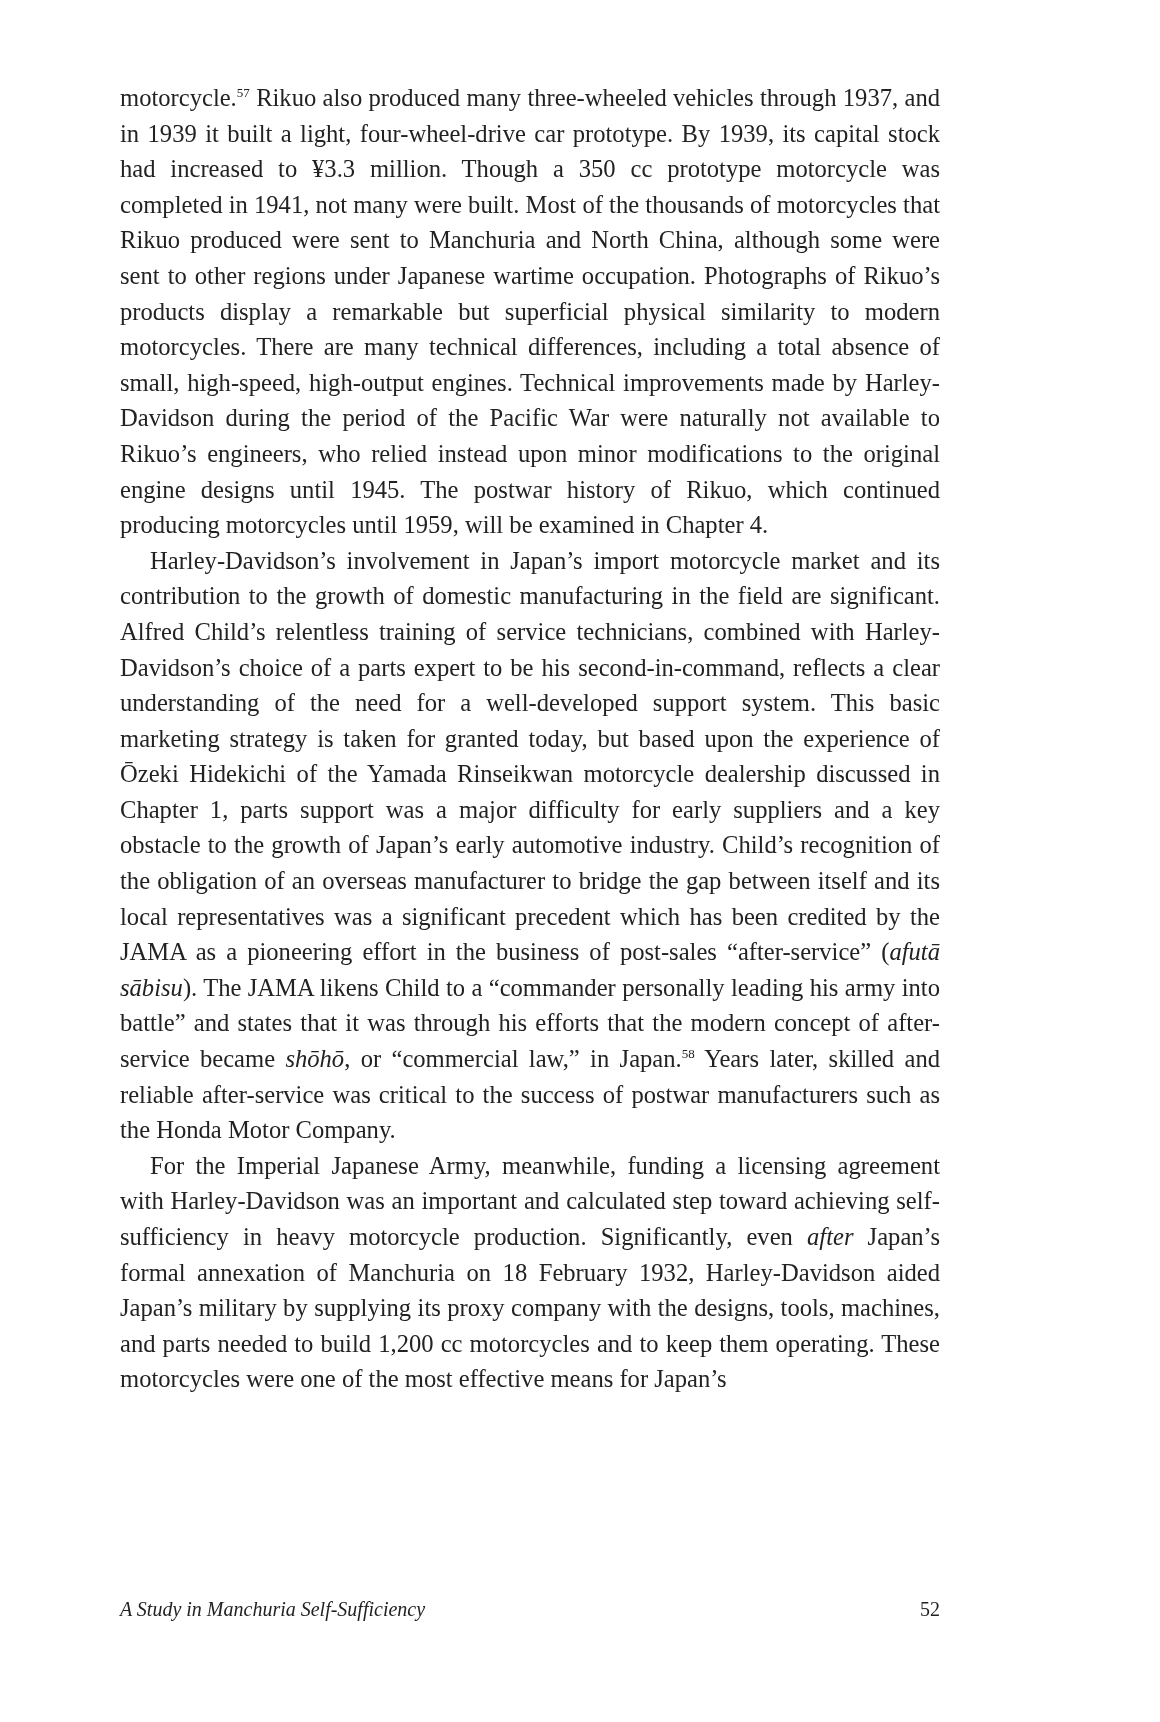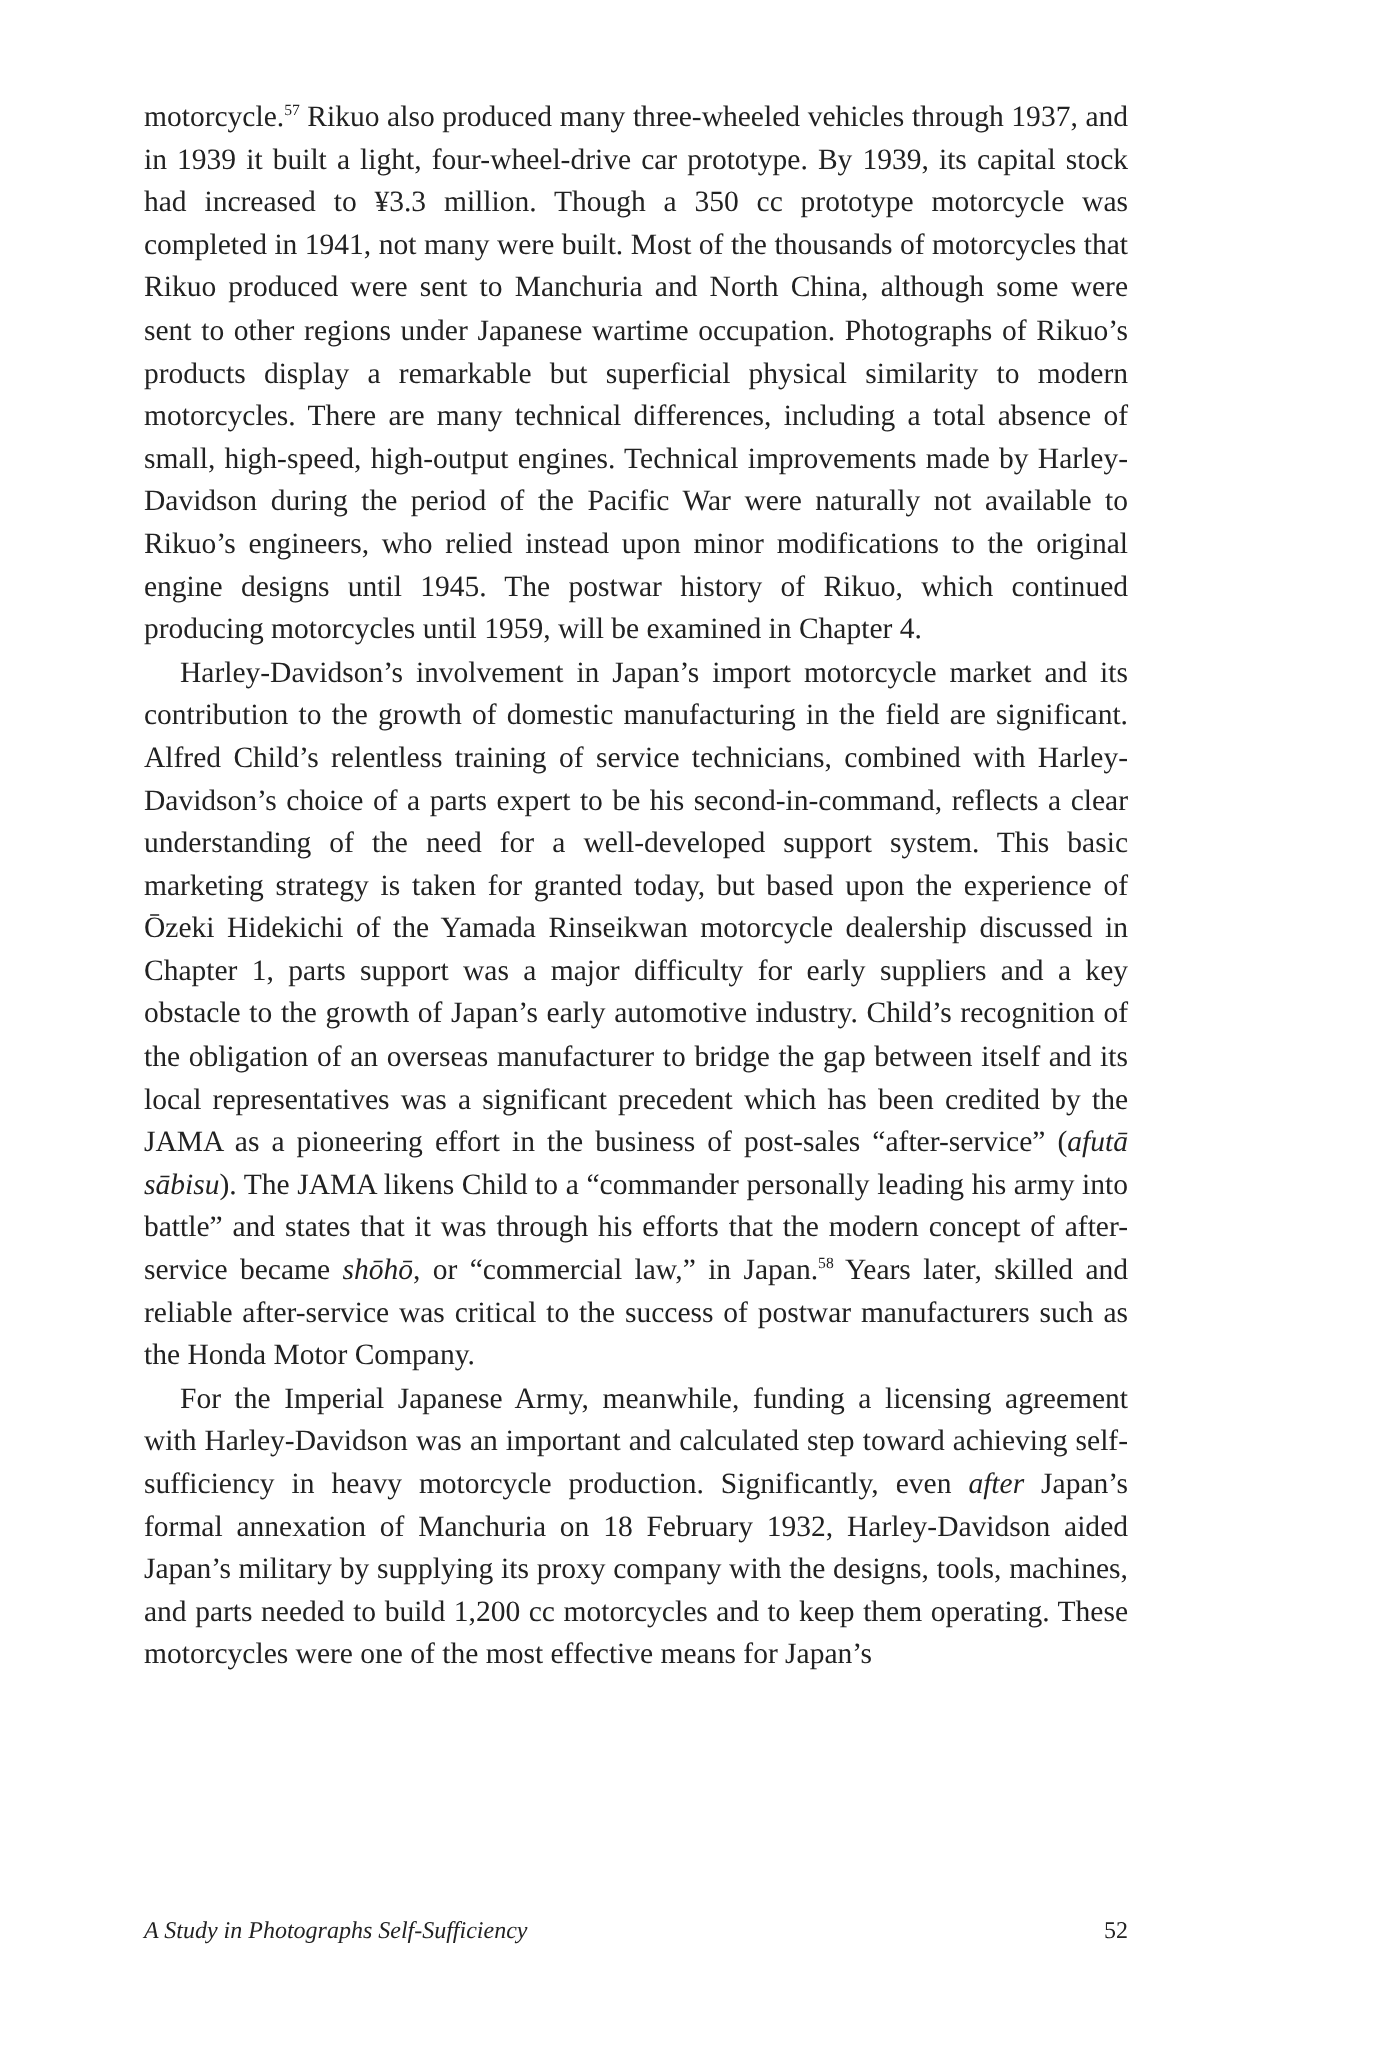--- a/index.html
+++ b/index.html
@@ -25,16 +25,16 @@
 </head>
 <body>
 
 <div class="page">
   <div class="body-text" id="body-text">
       <p><span>motorcycle.</span><sup>57</sup><span> Rikuo also produced many three-wheeled vehicles through 1937, and in 1939 it built a light, four-wheel-drive car prototype. By 1939, its capital stock had increased to ¥3.3 million. Though a 350 cc prototype motorcycle was completed in 1941, not many were built. Most of the thousands of motorcycles that Rikuo produced were sent to Manchuria and North China, although some were sent to other regions under Japanese wartime occupation. Photographs of Rikuo’s products display a remarkable but superficial physical similarity to modern motorcycles. There are many technical differences, including a total absence of small, high-speed, high-output engines. Technical improvements made by Harley-Davidson during the period of the Pacific War were naturally not available to Rikuo’s engineers, who relied instead upon minor modifications to the original engine designs until 1945. The postwar history of Rikuo, which continued producing motorcycles until 1959, will be examined in Chapter 4.</span></p>
       <p class="indent"><span>Harley-Davidson’s involvement in Japan’s import motorcycle market and its contribution to the growth of domestic manufacturing in the field are significant. Alfred Child’s relentless training of service technicians, combined with Harley-Davidson’s choice of a parts expert to be his second-in-command, reflects a clear understanding of the need for a well-developed support system. This basic marketing strategy is taken for granted today, but based upon the experience of Ōzeki Hidekichi of the Yamada Rinseikwan motorcycle dealership discussed in Chapter 1, parts support was a major difficulty for early suppliers and a key obstacle to the growth of Japan’s early automotive industry. Child’s recognition of the obligation of an overseas manufacturer to bridge the gap between itself and its local representatives was a significant precedent which has been credited by the JAMA as a pioneering effort in the business of post-sales “after-service” (</span><i>afutā sābisu</i><span>). The JAMA likens Child to a “commander personally leading his army into battle” and states that it was through his efforts that the modern concept of after-service became </span><i>shōhō</i><span>, or “commercial law,” in Japan.</span><sup>58</sup><span> Years later, skilled and reliable after-service was critical to the success of postwar manufacturers such as the Honda Motor Company.</span></p>
       <p class="indent"><span>For the Imperial Japanese Army, meanwhile, funding a licensing agreement with Harley-Davidson was an important and calculated step toward achieving self-sufficiency in heavy motorcycle production. Significantly, even </span><i>after</i><span> Japan’s formal annexation of Manchuria on 18 February 1932, Harley-Davidson aided Japan’s military by supplying its proxy company with the designs, tools, machines, and parts needed to build 1,200 cc motorcycles and to keep them operating. These motorcycles were one of the most effective means for Japan’s</span></p>
     </div>
   <div class="footer">
-    <span class="title">A Study in Photographs Self-Sufficiency</span>
+    <span class="title">A Study in Manchuria Self-Sufficiency</span>
     <span class="num">52</span>
   </div>
 </div>
 
 </body></html>

